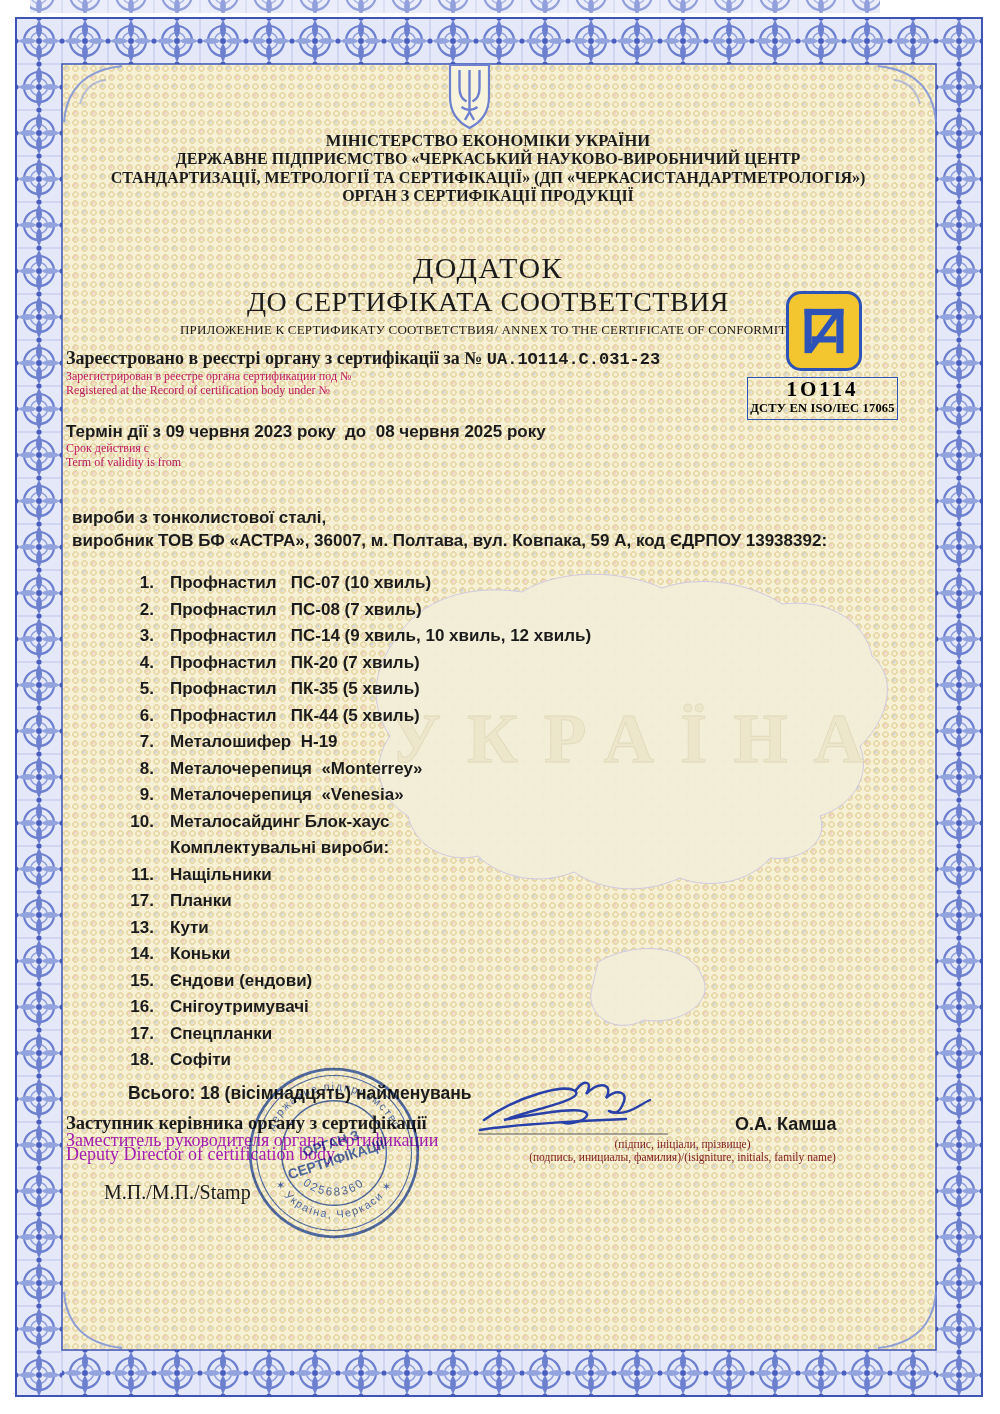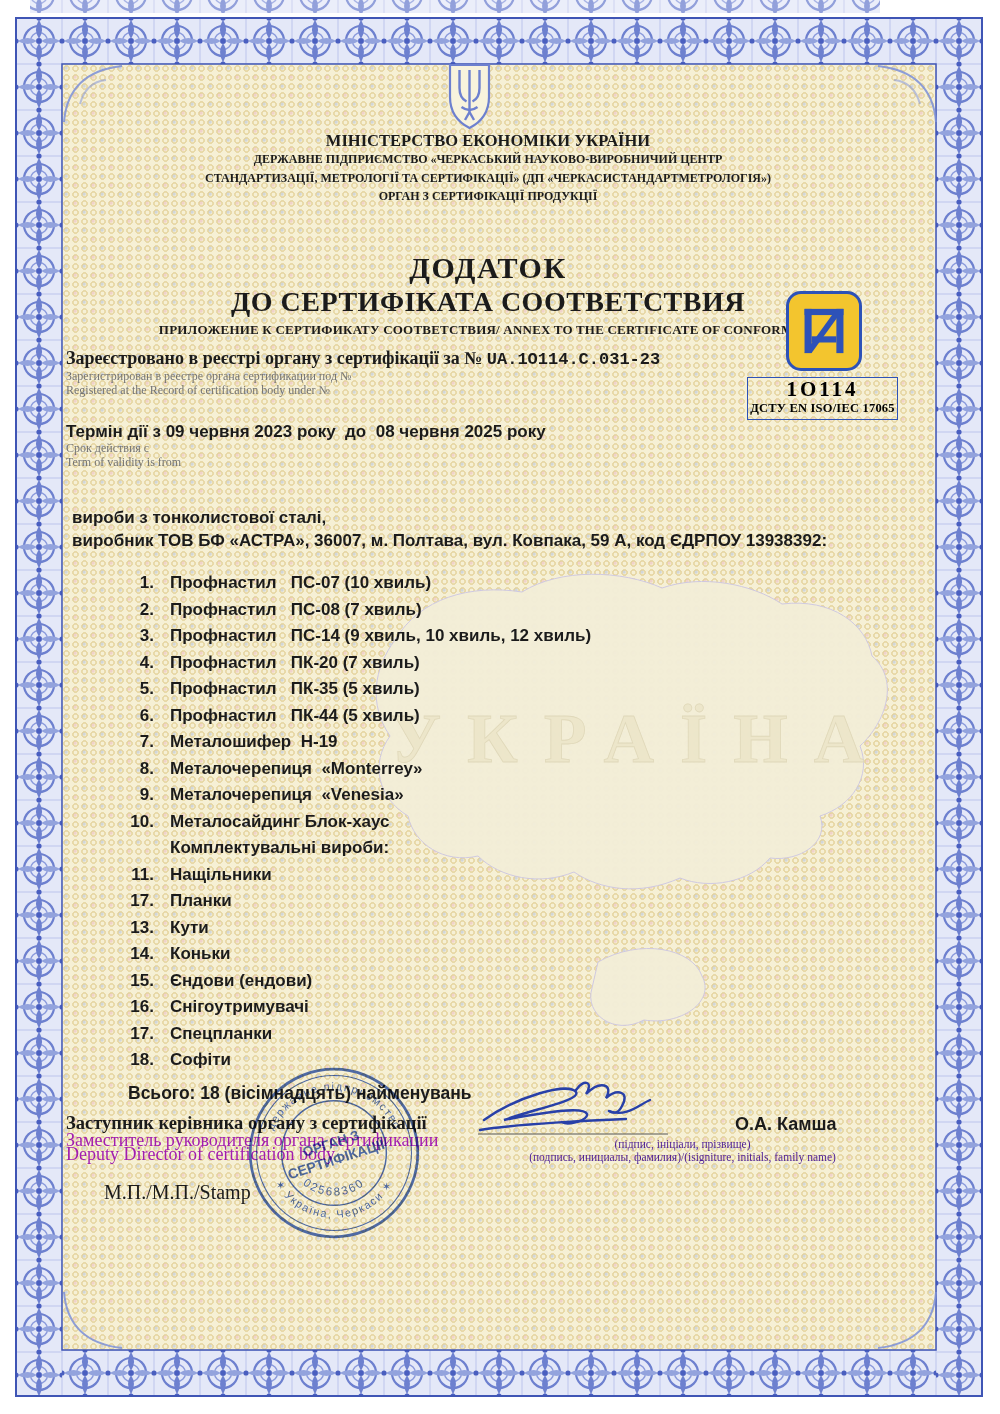--- a/index.html
+++ b/index.html
@@ -12,31 +12,31 @@
     background-image:
       radial-gradient(circle, rgba(219,196,128,0) 1.6px, rgba(219,196,128,.55) 2.1px 3.1px, rgba(219,196,128,0) 3.6px),
       radial-gradient(circle, rgba(232,160,185,.38) 1.1px, rgba(232,160,185,0) 2.4px),
       radial-gradient(circle, rgba(150,172,228,.38) 1.1px, rgba(150,172,228,0) 2.4px);
     background-size:9px 9px,18px 18px,18px 18px;
     background-position:0 0,4px 4px,13px 13px;}
   .decor{left:0;top:0;pointer-events:none;}
   
   .header{left:62px;top:131px;width:852px;text-align:center;font-weight:bold;}
   .h-line1{font-size:16.5px;line-height:19px;}
-  .h-line{font-size:12px;line-height:18.5px;}
-  
-  .titleblock{left:62px;top:250px;width:852px;text-align:center;font-weight:bold;}
+  .h-line{font-size:16px;line-height:18.5px;}
+  
+  .titleblock{left:62px;top:250px;width:852px;text-align:center;font-weight:normal;}
   .t1{font-size:30px;line-height:35px;letter-spacing:1.5px;}
   .t2{font-size:28px;line-height:33px;letter-spacing:.5px;}
   .tsub{font-size:13px;line-height:17px;margin-top:3px;letter-spacing:.2px;}
   
   .reg{left:66px;top:348px;width:760px;}
   .reg-main{font-size:18px;font-weight:bold;line-height:21px;}
   .reg-main .num{font-family:Liberation Mono, monospace;font-size:17px;}
-  .smallline{font-size:12px;line-height:13.5px;color:#737373;}
+  .smallline{font-size:12px;line-height:13.5px;color:#be185d;}
   .validity{left:66px;top:422px;width:700px;}
   .val-main{font-family:"Liberation Sans",sans-serif;font-size:17px;font-weight:bold;
             line-height:20px;white-space:pre;}
   
   .badge-mark{left:786px;top:291px;width:70px;height:74px;background:#f3c52e;
     border:3px solid #2d52b8;border-radius:15px;display:flex;align-items:center;justify-content:center;}
   .badge-box{left:747px;top:377px;width:149px;height:41px;border:1.6px solid #2d52b8;
     text-align:center;color:#000000;font-weight:bold;}
   .badge-code{font-size:21px;line-height:23px;letter-spacing:3px;}
   .badge-std{font-size:12.5px;line-height:14px;letter-spacing:.2px;}
@@ -49,21 +49,21 @@
   .row{height:26.5px;display:flex;align-items:center;}
   .row .num{width:26px;text-align:right;flex:none;}
   .row .txt{margin-left:16px;white-space:pre;}
   .total{left:128px;top:1083px;font-family:"Liberation Sans",sans-serif;font-weight:bold;font-size:17.5px;}
   
   .official{left:66px;top:1112px;width:440px;}
   .off-ua{font-size:18.5px;font-weight:bold;line-height:22px;}
   .off-sub{font-size:18px;line-height:13.5px;color:#a21caf;}
   .mp{left:104px;top:1181px;font-size:20px;}
   .sig-name{left:735px;top:1114px;font-family:Liberation Sans, sans-serif;font-weight:bold;font-size:18px;}
-  .sig-caption{left:500px;top:1138px;width:365px;text-align:center;color:#4c1d95;}
+  .sig-caption{left:500px;top:1138px;width:365px;text-align:center;color:#7f1d1d;}
   .cap1{font-size:11.5px;line-height:13px;}
   .cap2{font-size:11.5px;line-height:13px;}
   .stamp-svg{left:245px;top:1064px;mix-blend-mode:multiply;}
   .sign-svg{left:476px;top:1074px;}
   .emblem-svg{left:446px;top:62px;}
 </style>
 </head>
 <body>
 
 <div class="page">

